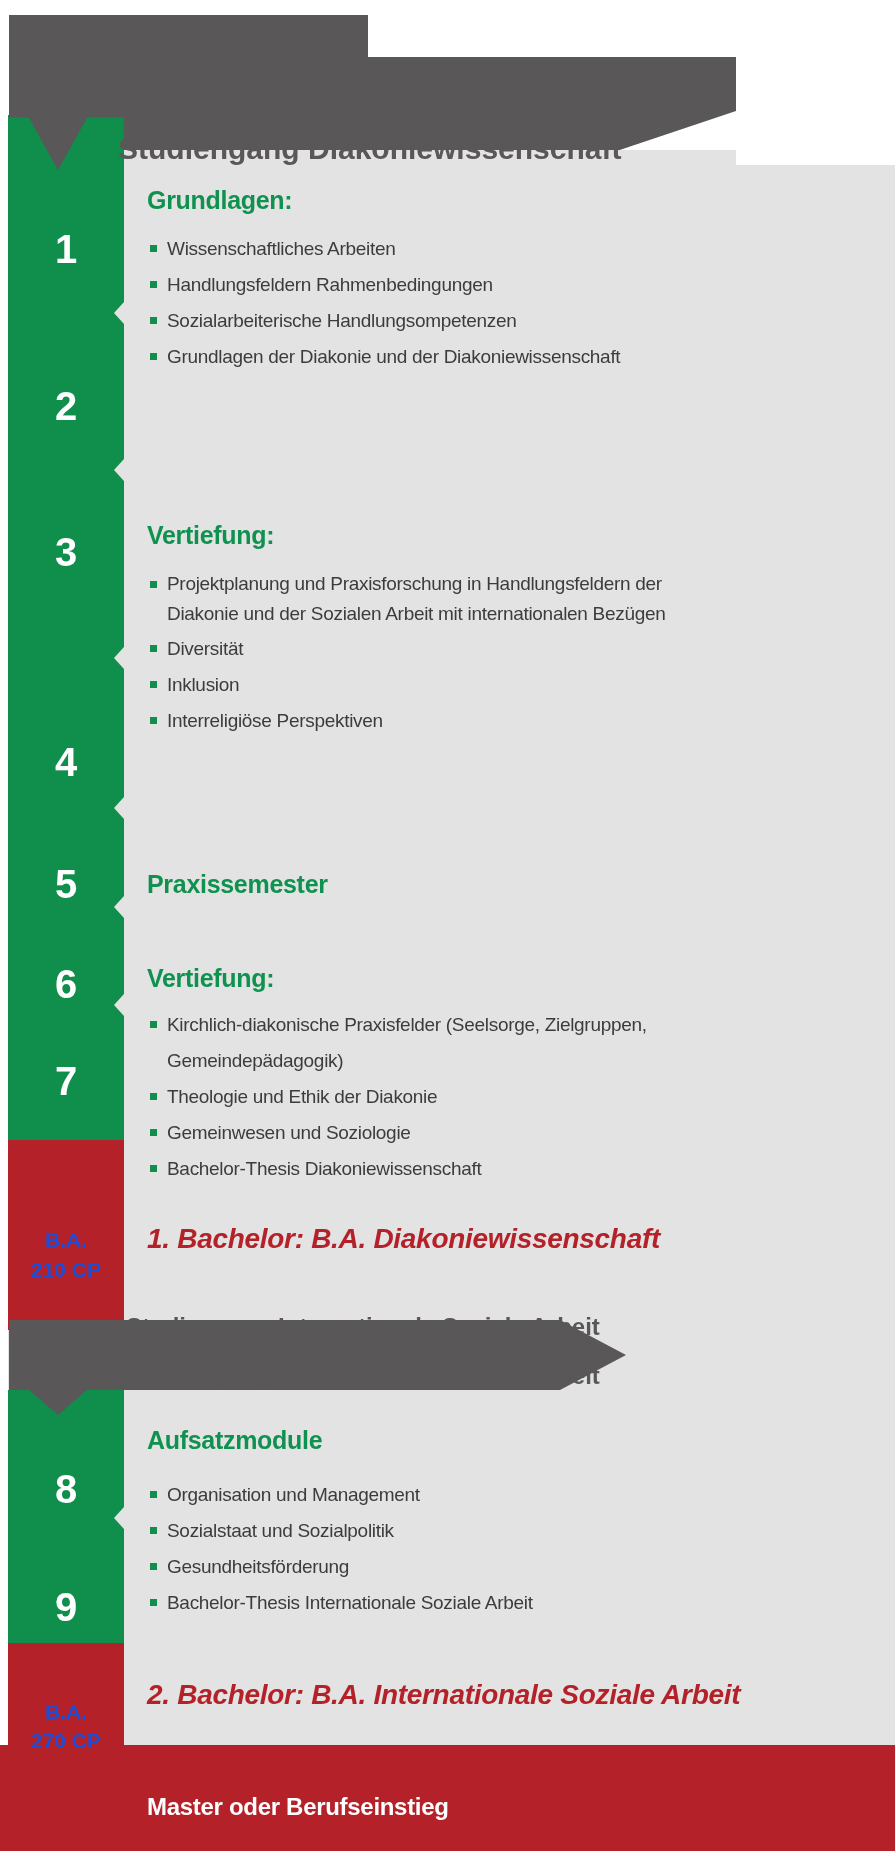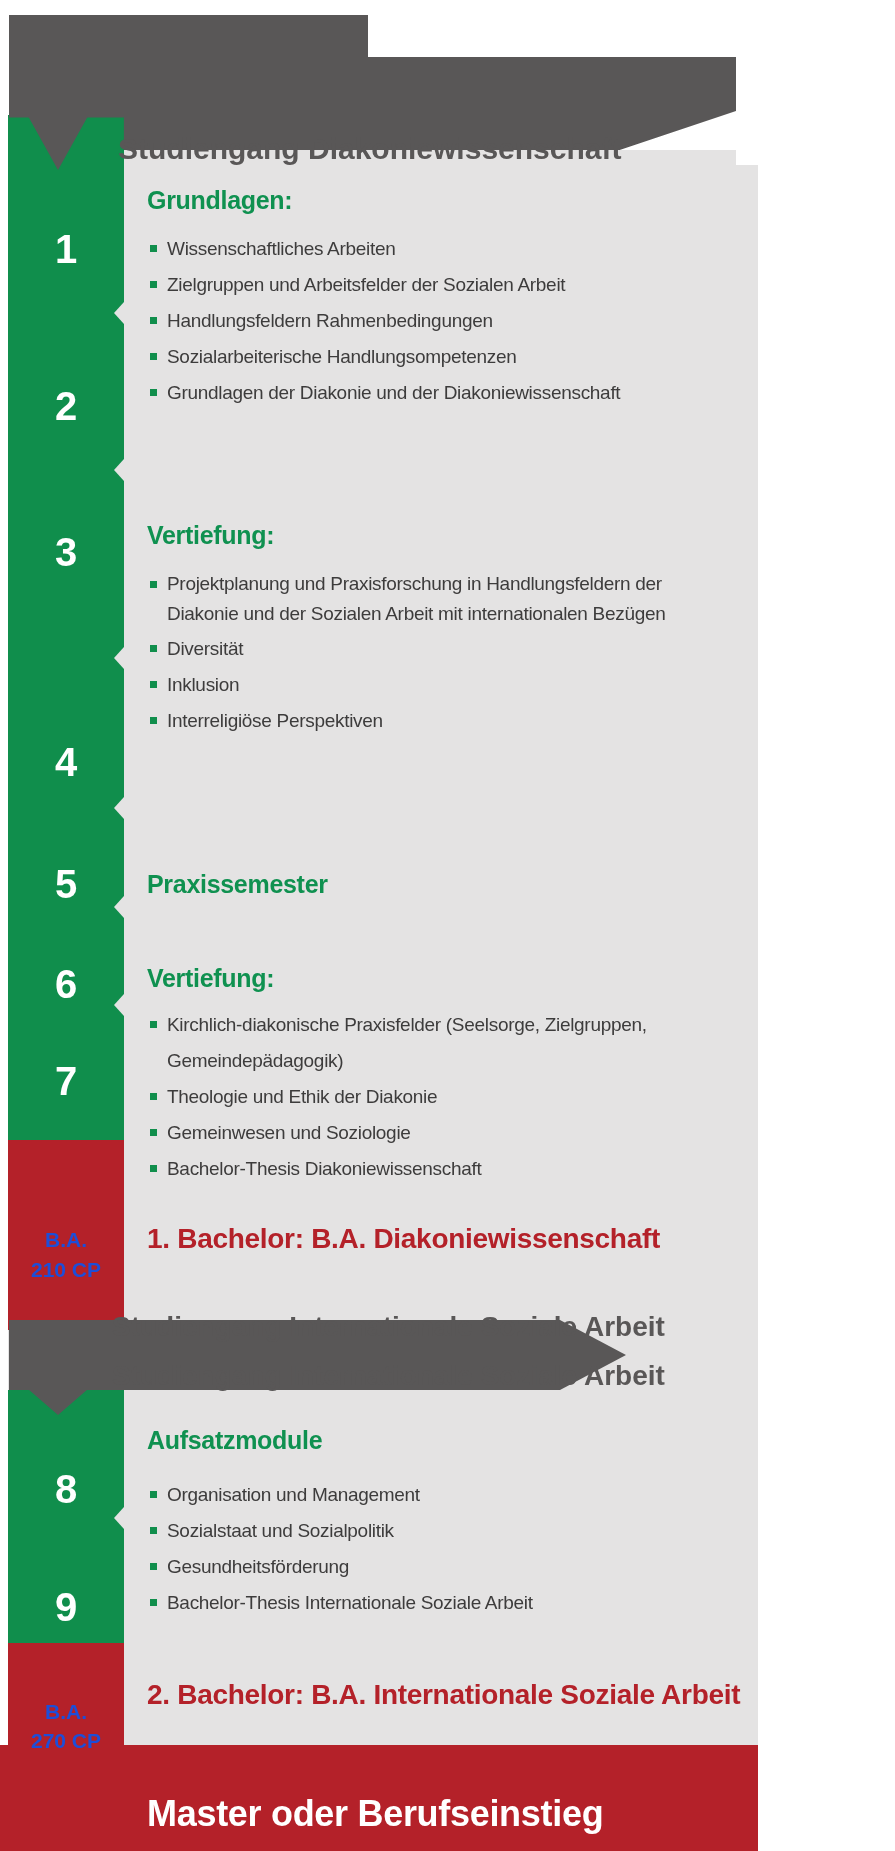--- a/index.html
+++ b/index.html
@@ -1,16 +1,16 @@
 <!DOCTYPE html>
 <html><head>
 <meta charset="utf-8">
 <style>
   html,body{margin:0;padding:0;background:#ffffff;}
-  #canvas{position:relative;width:758px;height:1851px;background:#ffffff;overflow:hidden;
+  #canvas{position:relative;width:895px;height:1851px;background:#ffffff;overflow:hidden;
           font-family:"Liberation Sans",sans-serif;}
   .abs{position:absolute;}
 
   
   #main-bg{left:8px;top:150px;width:887px;height:1595px;background:#e4e3e3;}
   #top-right-white{left:736px;top:0;width:159px;height:165px;background:#ffffff;}
 
   
   .dark{background:#595757;}
   #banner1-step{left:9px;top:15px;width:359px;height:42px;}
@@ -20,21 +20,21 @@
     border-right:30px solid transparent;border-top:54px solid #595757;}
   #banner2-body{left:9px;top:1320px;width:551px;height:70px;}
   #banner2-tip{left:560px;top:1320px;width:0;height:0;border-top:35px solid transparent;
     border-bottom:35px solid transparent;border-left:66px solid #595757;}
   #banner2-dip{left:28px;top:1389px;width:0;height:0;border-left:30px solid transparent;
     border-right:30px solid transparent;border-top:26px solid #595757;}
 
   
   .ghost{color:#595757;font-weight:bold;white-space:nowrap;}
   #ghost1{left:118px;top:132px;font-size:30px;}
-  #ghost2{left:112px;top:1302px;font-size:28px;line-height:49px;}
+  #ghost2{left:126px;top:1302px;font-size:24px;line-height:49px;}
 
   
   .green{background:#108e4c;}
   #col1{left:8px;top:115px;width:116px;height:1025px;}
   #col1-tip{left:8px;top:1139px;width:0;height:0;border-left:58px solid transparent;
     border-right:58px solid transparent;border-top:84px solid #108e4c;}
   #col2{left:8px;top:1390px;width:116px;height:253px;}
   #col2-tip{left:8px;top:1642px;width:0;height:0;border-left:58px solid transparent;
     border-right:58px solid transparent;border-top:45px solid #108e4c;}
 
@@ -52,22 +52,22 @@
   .sem{left:8px;width:116px;text-align:center;color:#ffffff;font-weight:bold;font-size:40px;line-height:40px;}
   .s1{top:229px}.s2{top:386px}.s3{top:532px}.s4{top:742px}.s5{top:864px}
   .s6{top:964px}.s7{top:1061px}.s8{top:1469px}.s9{top:1587px}
 
   
   .badge{left:8px;width:116px;text-align:center;color:#1d4ed8;font-weight:bold;font-size:21px;line-height:24px;}
   #ba1-deg{top:1228px}#ba1-cp{top:1258px}#ba2-deg{top:1700px}#ba2-cp{top:1729px}
 
   
   .h-green{color:#0f9150;font-weight:bold;font-size:25px;letter-spacing:-0.3px;}
-  .h-red{color:#b42129;font-weight:bold;font-size:28px;letter-spacing:-0.3px;}
-  .h-white{color:#ffffff;font-weight:bold;font-size:36px;letter-spacing:-0.3px;}
+  .h-red{color:#b42129;font-weight:bold;font-size:28px;letter-spacing:-0.3px;font-style:italic;}
+  .h-white{color:#ffffff;font-weight:bold;font-size:24px;letter-spacing:-0.3px;}
   ul.mods{list-style:none;margin:0;padding:0;width:640px;}
   ul.mods li{position:relative;padding-left:19px;font-size:19px;line-height:36px;
     color:#3d3c3c;letter-spacing:-0.3px;}
   ul.mods li .sq{position:absolute;left:2px;top:14px;width:7px;height:7px;background:#108e4c;}
   ul.mods li.wrap2{max-width:552px;line-height:30px;padding-top:4px;padding-bottom:2px;}
   ul.mods li.wrap2 .sq{top:16px;}
   #hg1{left:147px;top:186px}#ul1{left:148px;top:231px}
   #hg2{left:147px;top:521px}#ul2{left:148px;top:565px}
   #hg3{left:147px;top:870px}
   #hg4{left:147px;top:964px}#ul3{left:148px;top:1007px}
@@ -125,21 +125,20 @@
   <div class="abs sem s9">9</div>
 
   <div class="abs badge" id="ba1-deg">B.A.</div>
   <div class="abs badge" id="ba1-cp">210 CP</div>
   <div class="abs badge" id="ba2-deg">B.A.</div>
   <div class="abs badge" id="ba2-cp">270 CP</div>
 
   <div class="abs h-green" id="hg1">Grundlagen:</div>
   <ul class="abs mods" id="ul1">
     <li><span class="sq"></span><span>Wissenschaftliches Arbeiten</span></li>
-    <li><span class="sq"></span><span>Zielgruppen und Arbeitsfelder der Sozialen Arbeit</span></li>
     <li><span class="sq"></span><span>Handlungsfeldern Rahmenbedingungen</span></li>
     <li><span class="sq"></span><span>Sozialarbeiterische Handlungsompetenzen</span></li>
     <li><span class="sq"></span><span>Grundlagen der Diakonie und der Diakoniewissenschaft</span></li>
   </ul>
 
   <div class="abs h-green" id="hg2">Vertiefung:</div>
   <ul class="abs mods" id="ul2">
     <li class="wrap2"><span class="sq"></span><span>Projektplanung und Praxisforschung in Handlungsfeldern der Diakonie und der Sozialen Arbeit mit internationalen Bezügen</span></li>
     <li><span class="sq"></span><span>Diversität</span></li>
     <li><span class="sq"></span><span>Inklusion</span></li>

